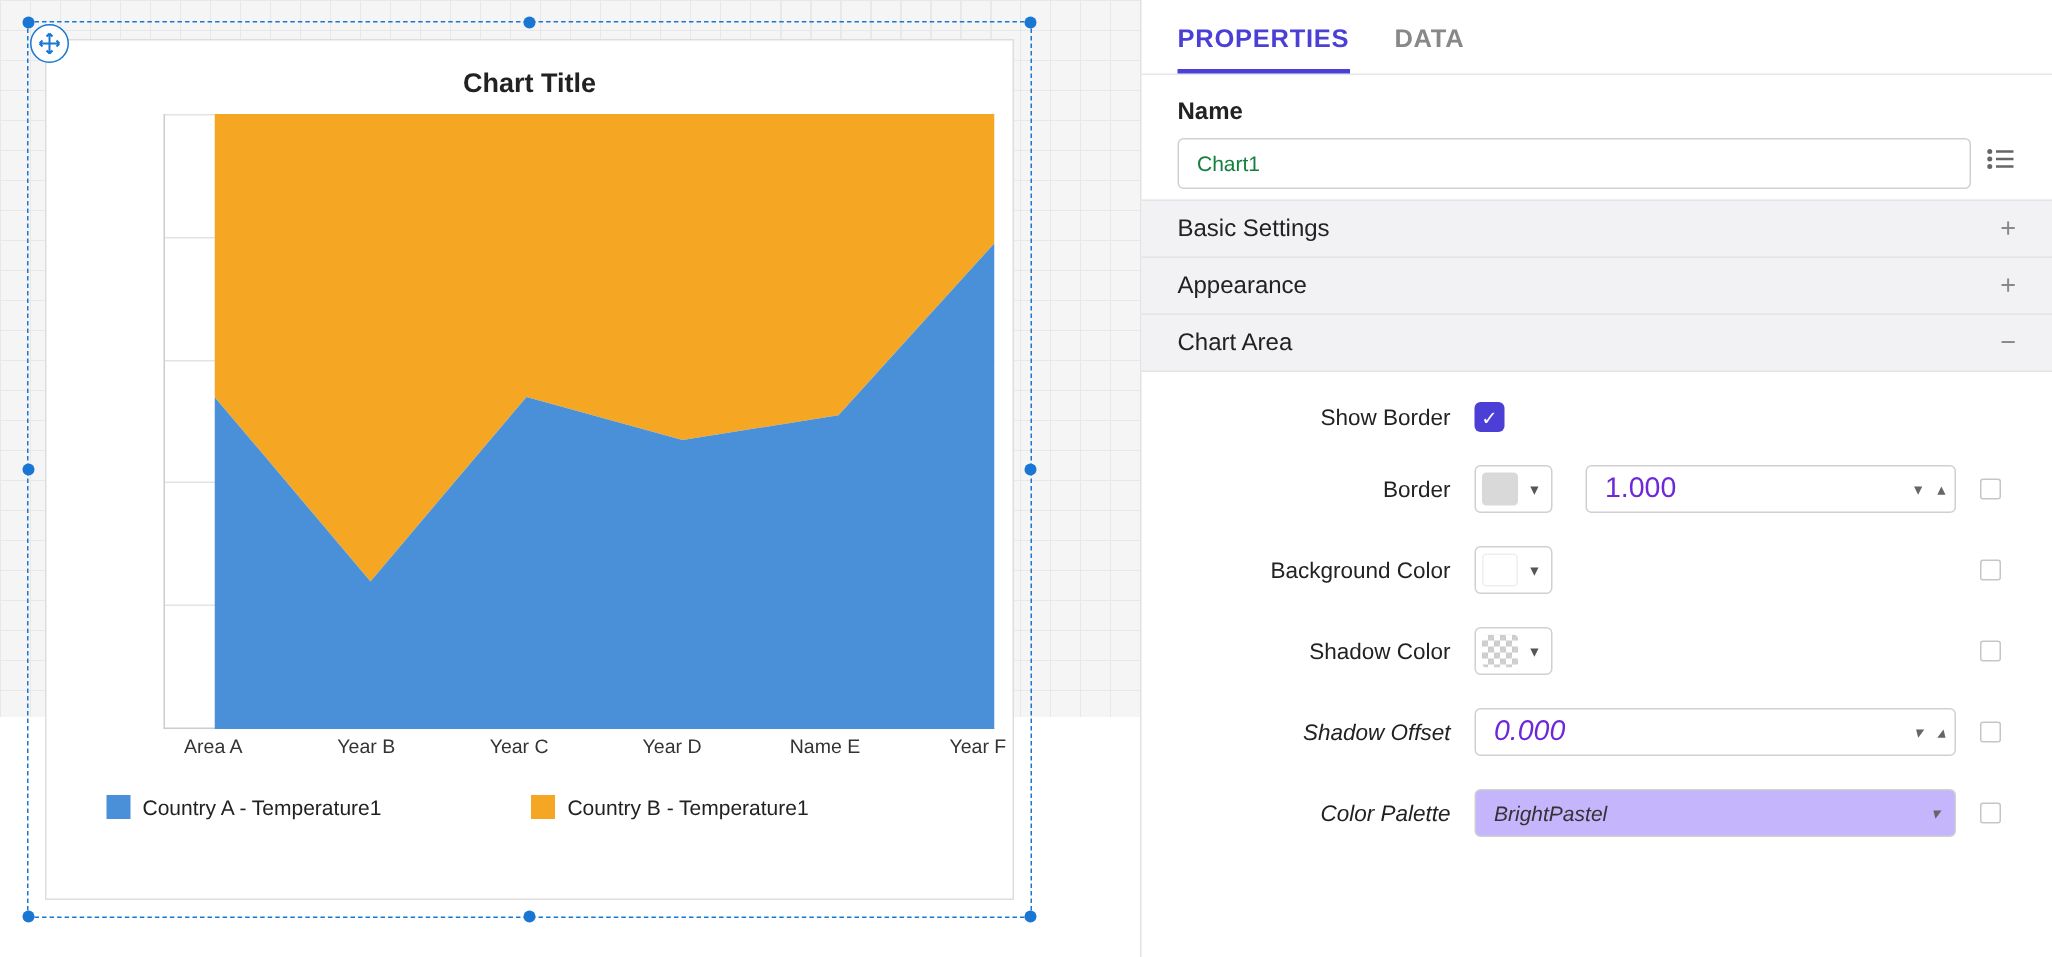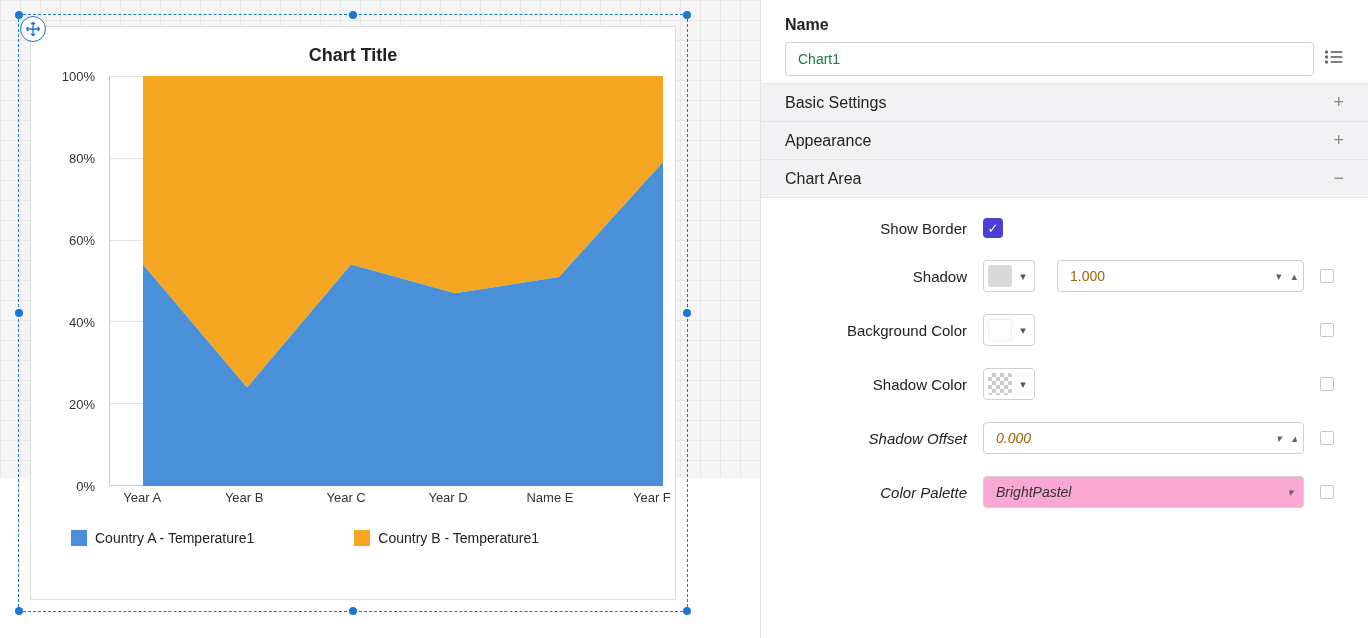--- a/index.html
+++ b/index.html
@@ -228,31 +228,31 @@
   }
   .spinner {
     display: flex;
     align-items: center;
     border: 1px solid #d0d0d0;
     border-radius: 4px;
     height: 32px;
     padding: 0 6px 0 12px;
     background: #fff;
   }
-  .spinner-val { flex: 1; font-size: 14px; color: #a16207; }
+  .spinner-val { flex: 1; font-size: 19px; color: #6d28d9; }
   .spinner-btns { display: flex; gap: 10px; color: #666; font-size: 11px; }
   .spinner-btns span { cursor: pointer; }
   .select-ctl {
     display: flex;
     align-items: center;
     border: 1px solid #d0d0d0;
     border-radius: 4px;
     height: 32px;
     padding: 0 10px 0 12px;
-    background: #f9a8d4;
+    background: #c4b5fd;
     justify-content: space-between;
   }
   .select-val { font-size: 14px; color: #333; }
   .small-check {
     width: 14px; height: 14px;
     border: 1px solid #c6c6c6;
     border-radius: 2px;
     background: #fff;
   }
   .checkbox {
@@ -282,44 +282,36 @@
   <div class="move-handle">
     <svg width="16" height="16" viewBox="0 0 24 24" fill="none" stroke="#1976d2" stroke-width="2">
         <path d="M12 2 L12 22 M2 12 L22 12 M12 2 L9 5 M12 2 L15 5 M12 22 L9 19 M12 22 L15 19 M2 12 L5 9 M2 12 L5 15 M22 12 L19 9 M22 12 L19 15"></path>
       </svg>
   </div>
 
   <div class="chart-card">
     <div class="chart-title">Chart Title</div>
 
     <div class="plot-wrap">
-      <div class="y-axis">
-        <span class="y-tick" style="top:0%">100%</span>
-        <span class="y-tick" style="top:20%">80%</span>
-        <span class="y-tick" style="top:40%">60%</span>
-        <span class="y-tick" style="top:60%">40%</span>
-        <span class="y-tick" style="top:80%">20%</span>
-        <span class="y-tick" style="top:100%">0%</span>
-      </div>
 
       <div class="plot-area">
         <div class="hgrid" style="top:0%"></div>
         <div class="hgrid" style="top:20%"></div>
         <div class="hgrid" style="top:40%"></div>
         <div class="hgrid" style="top:60%"></div>
         <div class="hgrid" style="top:80%"></div>
 
         <svg class="plot-svg" viewBox="0 0 100 100" preserveAspectRatio="none">
           <polygon points="0,0 20,0 40,0 60,0 80,0 100,0 100,21 80,49 60,53 40,46 20,76 0,46" fill="#f5a623"></polygon>
           <polygon points="0,46 20,76 40,46 60,53 80,49 100,21 100,100 0,100" fill="#4a90d9"></polygon>
         </svg>
       </div>
 
       <div class="x-axis">
-        <span class="x-tick" style="left:6%">Year A</span>
+        <span class="x-tick" style="left:6%">Area A</span>
         <span class="x-tick" style="left:24.4%">Year B</span>
         <span class="x-tick" style="left:42.8%">Year C</span>
         <span class="x-tick" style="left:61.2%">Year D</span>
         <span class="x-tick" style="left:79.6%">Name E</span>
         <span class="x-tick" style="left:98%">Year F</span>
       </div>
     </div>
 
     <div class="legend">
       <div class="legend-item">
@@ -329,20 +321,24 @@
       <div class="legend-item">
         <span class="swatch orange"></span>
         <span>Country B - Temperature1</span>
       </div>
     </div>
   </div>
 </div>
 
 <div class="right-panel">
 
+  <div class="tabs">
+    <div class="tab active">PROPERTIES</div>
+    <div class="tab">DATA</div>
+  </div>
 
   <div class="form-section">
     <label class="form-label">Name</label>
     <div class="name-row">
       <input class="text-input" value="Chart1" style="">
       <span class="list-icon">
         <svg width="20" height="20" viewBox="0 0 24 24" fill="none" stroke="#666" stroke-width="2">
             <line x1="8" y1="6" x2="22" y2="6"></line>
             <line x1="8" y1="12" x2="22" y2="12"></line>
             <line x1="8" y1="18" x2="22" y2="18"></line>
@@ -369,21 +365,21 @@
 
   <div class="accordion-body">
 
     <div class="prop-row checkbox-row">
       <span class="prop-label">Show Border</span>
       <span class="checkbox">✓</span>
       <span></span>
     </div>
 
     <div class="prop-row">
-      <span class="prop-label">Shadow</span>
+      <span class="prop-label">Border</span>
       <div class="color-pick">
         <span class="color-swatch sw-gray"></span>
         <span class="color-caret">▾</span>
       </div>
       <div class="spinner">
         <span class="spinner-val">1.000</span>
         <span class="spinner-btns">
           <span>▾</span>
           <span>▴</span>
         </span>

